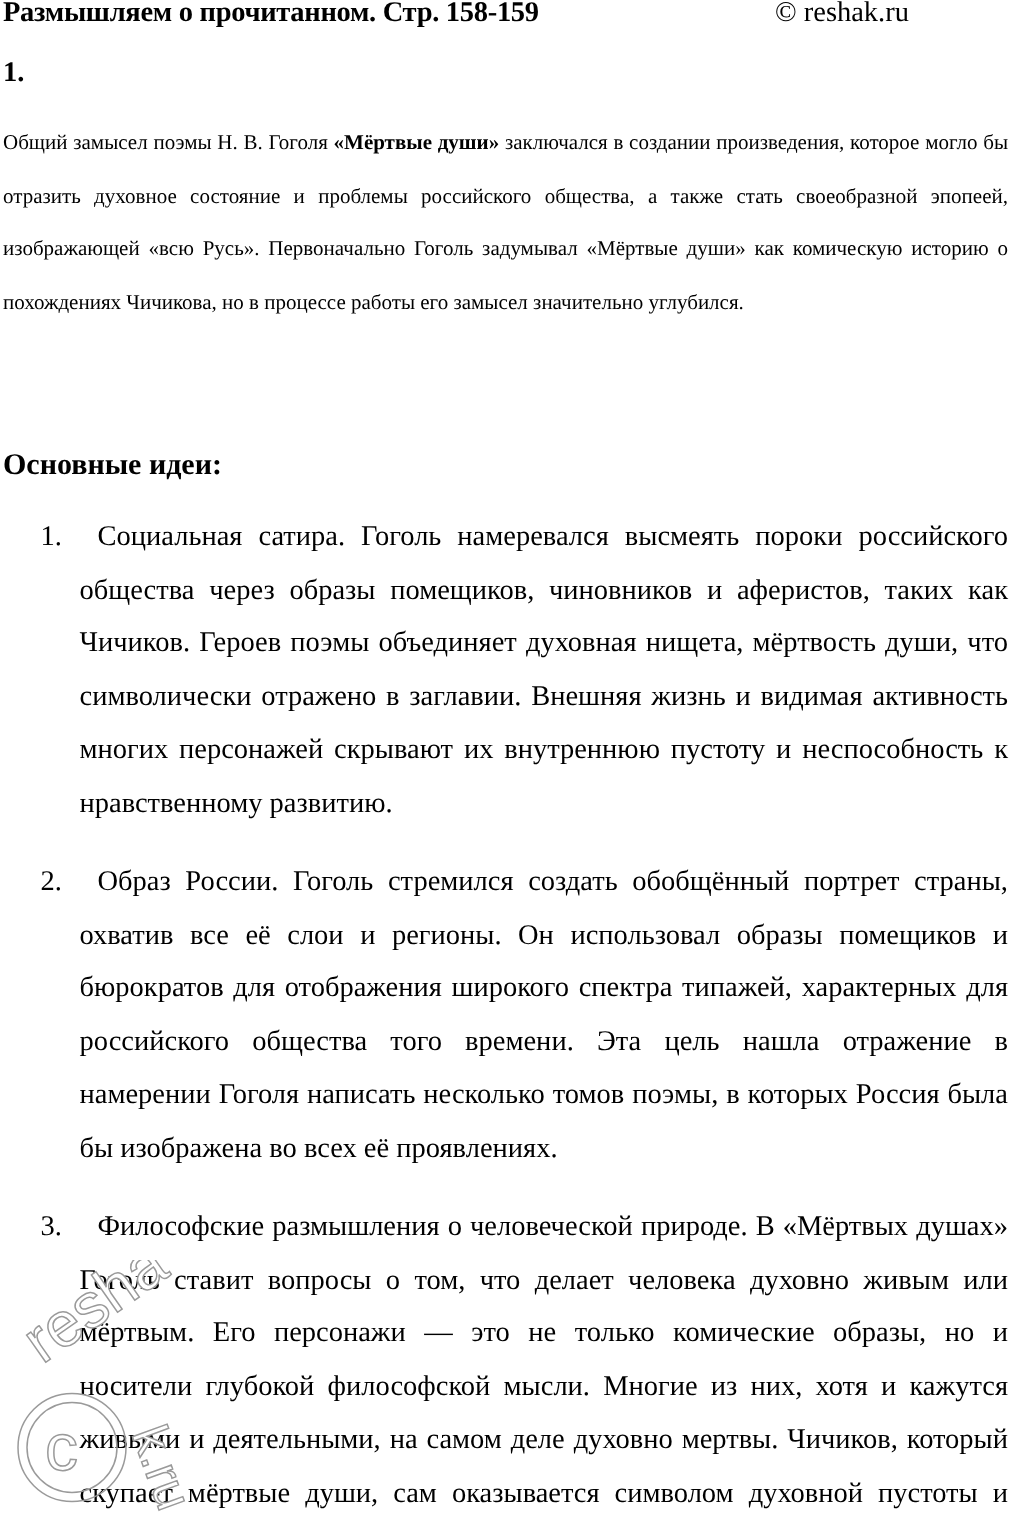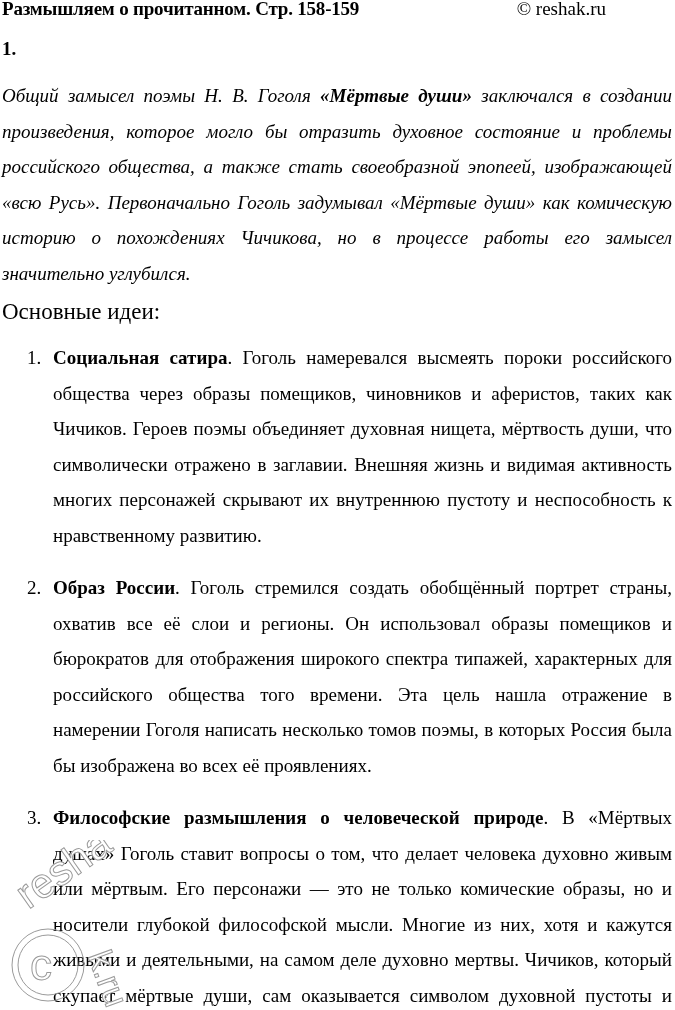--- a/index.html
+++ b/index.html
@@ -41,32 +41,31 @@
       left: 2px;
       top: 38px;
       font-weight: bold;
       font-size: 19px;
     }
     .intro {
       position: absolute;
       left: 2px;
       top: 78px;
       width: 670px;
-      font-size: 19px;
+      font-size: 14px;
       line-height: 35.5px;
       text-align: justify;
       margin: 0;
-      font-style: italic;
     }
     .ideas-heading {
       position: absolute;
       left: 2px;
       top: 299px;
-      font-weight: normal;
-      font-size: 23px;
+      font-weight: bold;
+      font-size: 20px;
     }
     .ideas-list {
       position: absolute;
       left: 0;
       top: 340px;
       width: 675px;
       margin: 0;
       padding: 0;
       list-style: none;
     }
@@ -78,21 +77,22 @@
       line-height: 35.5px;
       text-align: justify;
       margin-bottom: 17px;
     }
     .idea-num {
       position: absolute;
       left: 27px;
       top: 0;
     }
     .idea-title {
-      font-weight: bold;
+      font-weight: normal;
+      margin-left: 12px;
     }
     .watermark {
       position: absolute;
       left: 10px;
       top: 840px;
       width: 120px;
       height: 170px;
       pointer-events: none;
     }
   </style>

